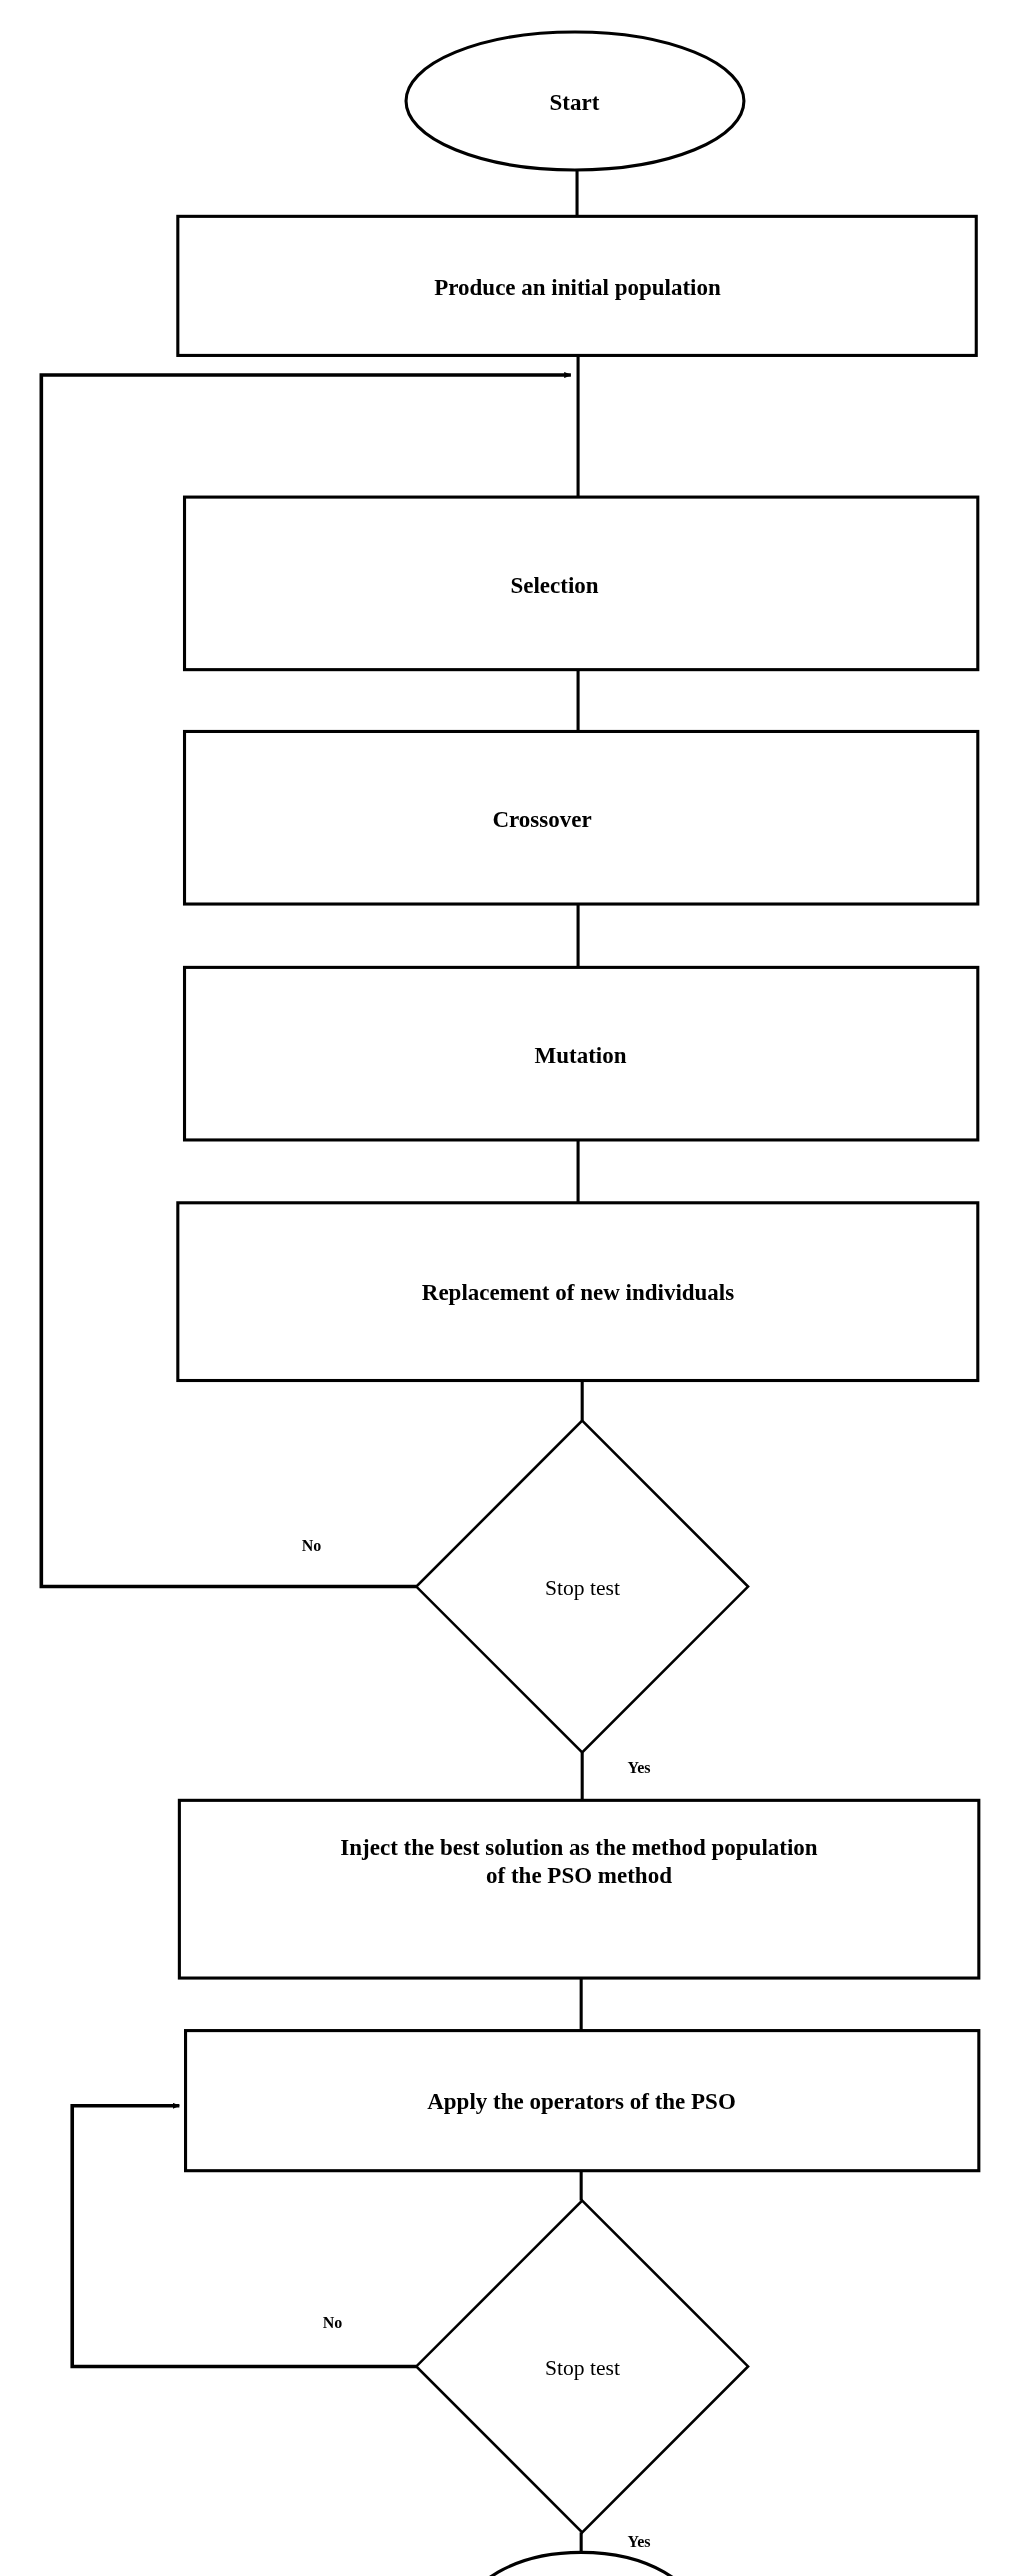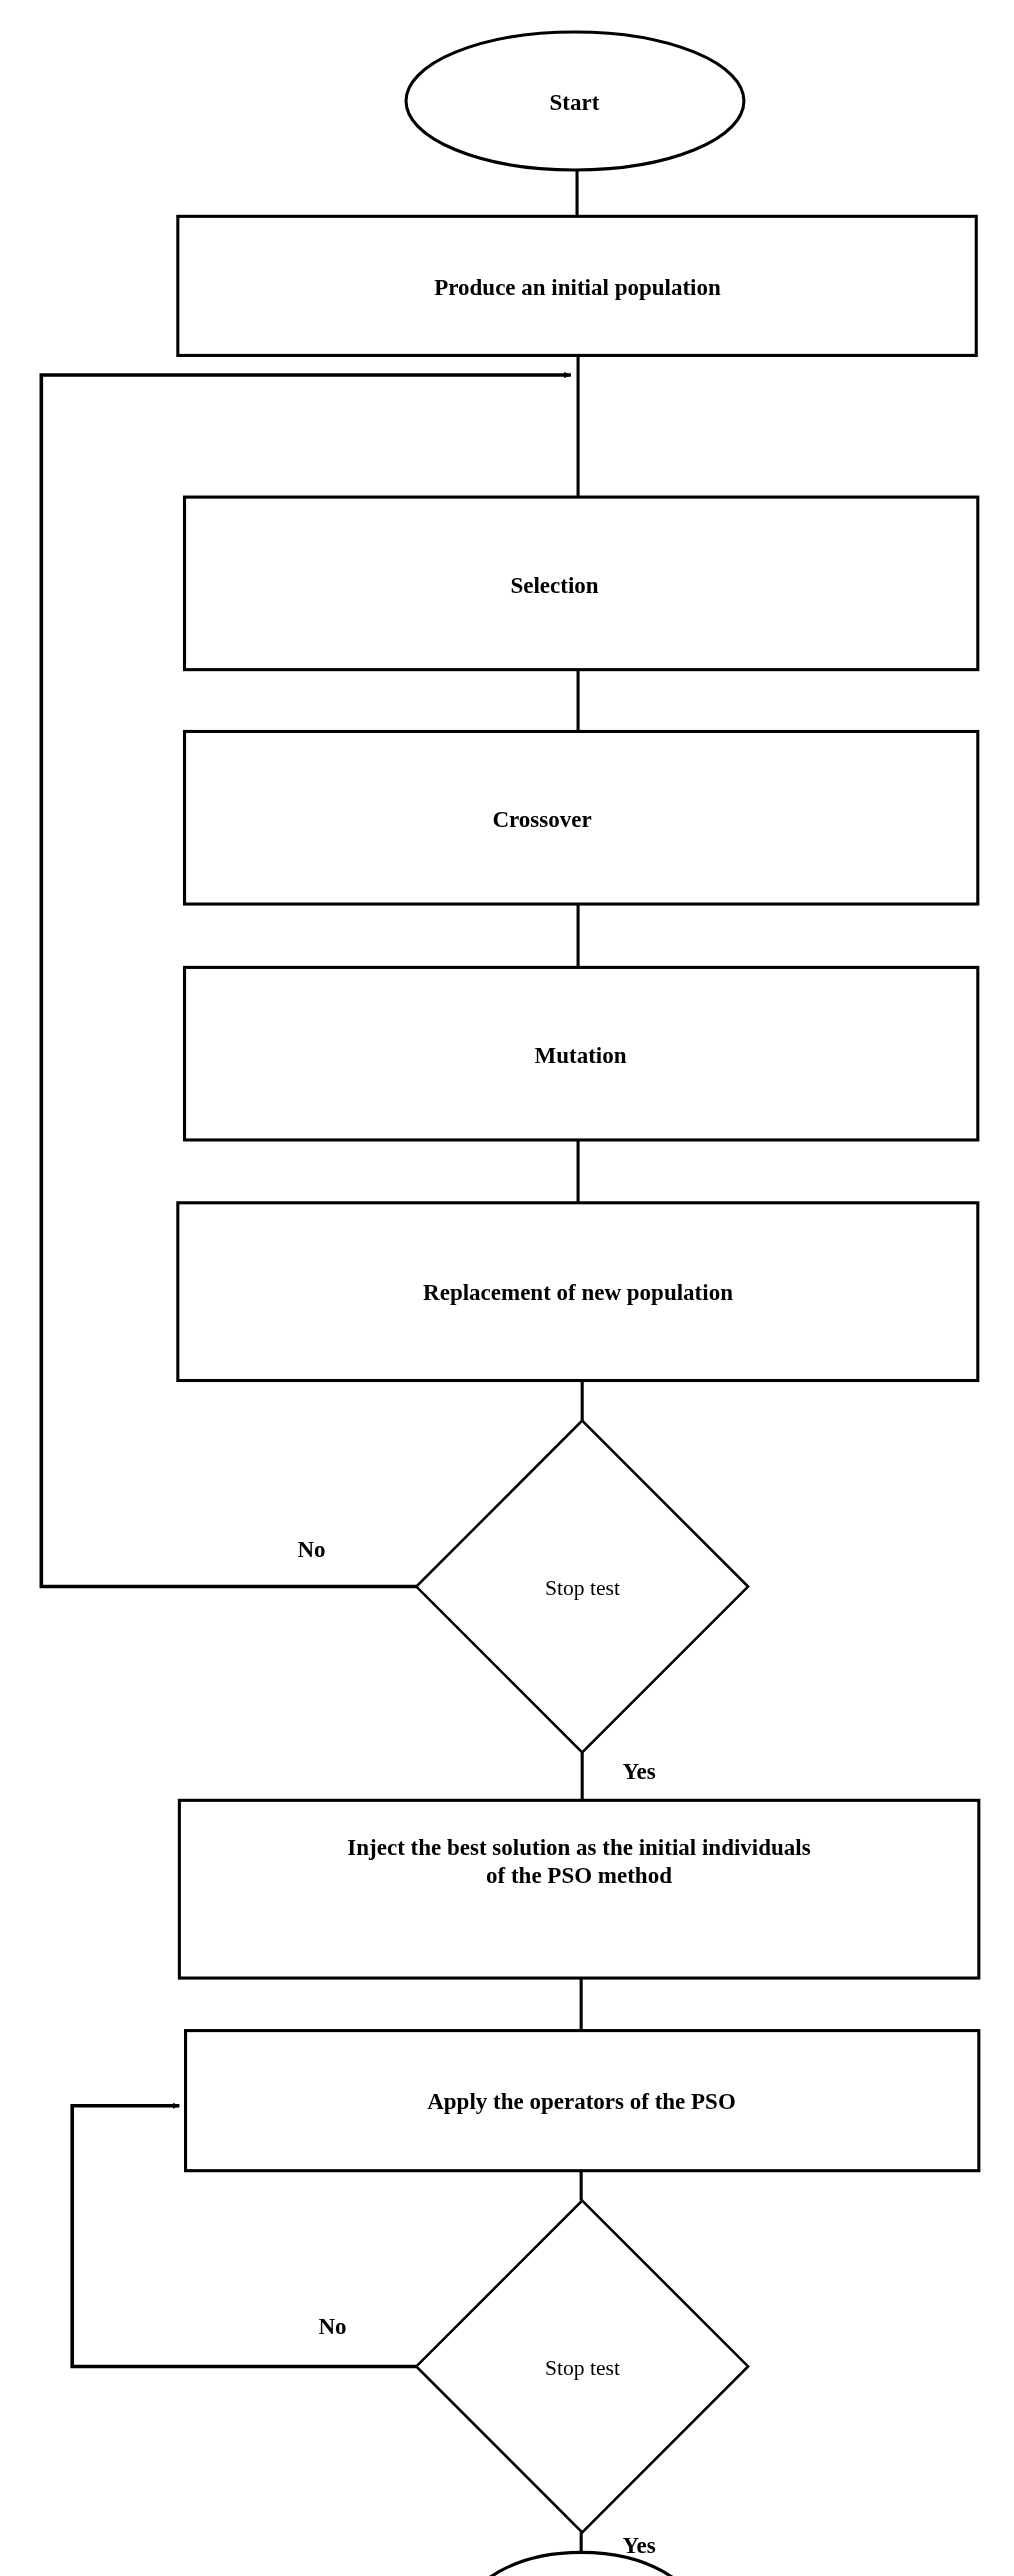--- a/index.html
+++ b/index.html
@@ -28,21 +28,21 @@
     font-family: "Liberation Serif", "DejaVu Serif", serif;
     font-weight: bold;
     text-align: center;
     line-height: 1.22;
     white-space: pre-line;
     user-select: none;
   }
   .terminal-label { font-size: 23px; }
   .process-label  { font-size: 23px; }
   .decision-label { font-size: 21.6px; font-weight: normal; }
-  .edge-label     { font-size: 23px; font-weight: bold; }
+  .edge-label     { font-size: 16px; font-weight: bold; }
 </style>
 </head>
 <body>
 
 <div id="flowchart-root">
 
   <svg id="flow-svg" viewBox="0 0 1970 5259">
     <defs>
       <marker id="arrowhead" markerWidth="14" markerHeight="12" refX="13" refY="6" orient="auto" markerUnits="userSpaceOnUse">
         <path d="M 0 0 L 14 6 L 0 12 z" fill="#000000"></path>
@@ -99,25 +99,25 @@
   <div class="node-label terminal-label" style="left:406px; top:89px; width:337px;">Start</div>
 
   <div class="node-label process-label" style="left:178px; top:274px; width:799px;">Produce an initial population</div>
 
   <div class="node-label process-label" style="left:184px; top:572px; width:741px;">Selection</div>
 
   <div class="node-label process-label" style="left:184px; top:806px; width:716px;">Crossover</div>
 
   <div class="node-label process-label" style="left:184px; top:1042px; width:793px;text-align:center;">Mutation</div>
 
-  <div class="node-label process-label" style="left:178px; top:1279px; width:800px;">Replacement of new population</div>
+  <div class="node-label process-label" style="left:178px; top:1279px; width:800px;">Replacement of new individuals</div>
 
   <div class="node-label decision-label" style="left:464px; top:1575px; width:237px;">Stop test</div>
 
-  <div class="node-label process-label" style="left:179px; top:1834px; width:800px;">Inject the best solution as the initial individuals
+  <div class="node-label process-label" style="left:179px; top:1834px; width:800px;">Inject the best solution as the method population
 of the PSO method</div>
 
   <div class="node-label process-label" style="left:185px; top:2088px; width:793px;">Apply the operators of the PSO</div>
 
   <div class="node-label decision-label" style="left:464px; top:2355px; width:237px;">Stop test</div>
 
   <div class="node-label edge-label" style="left:278px; top:1536px; width:67px;">No</div>
 
   <div class="node-label edge-label" style="left:598px; top:1758px; width:82px;">Yes</div>
 

